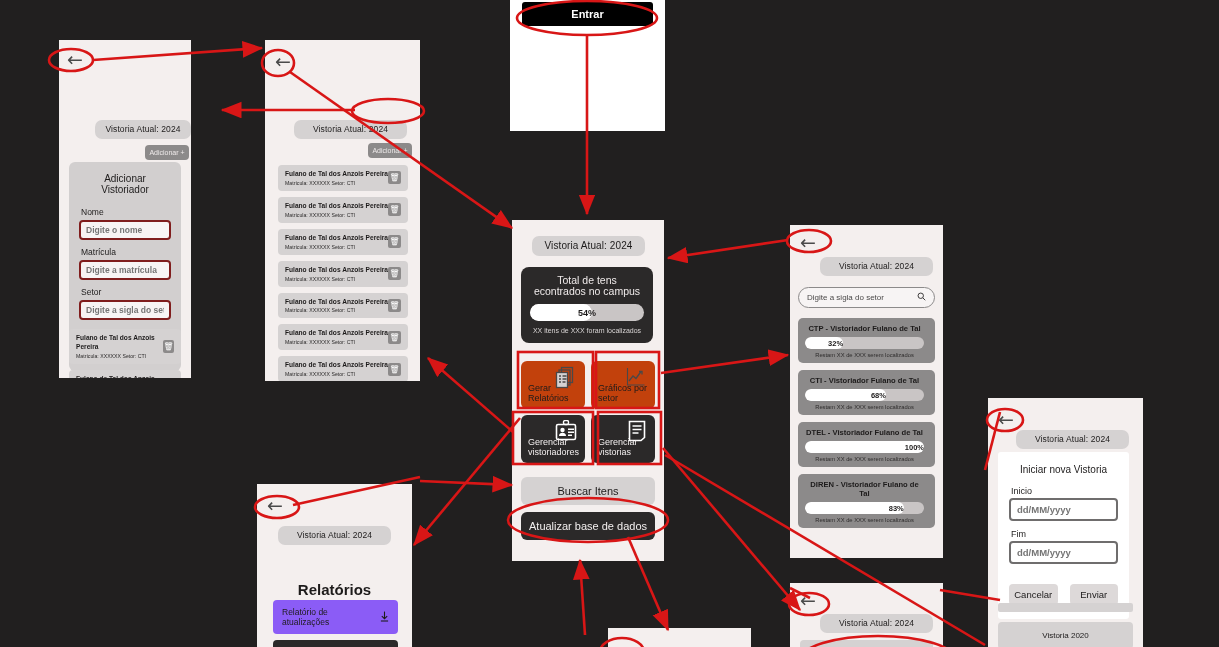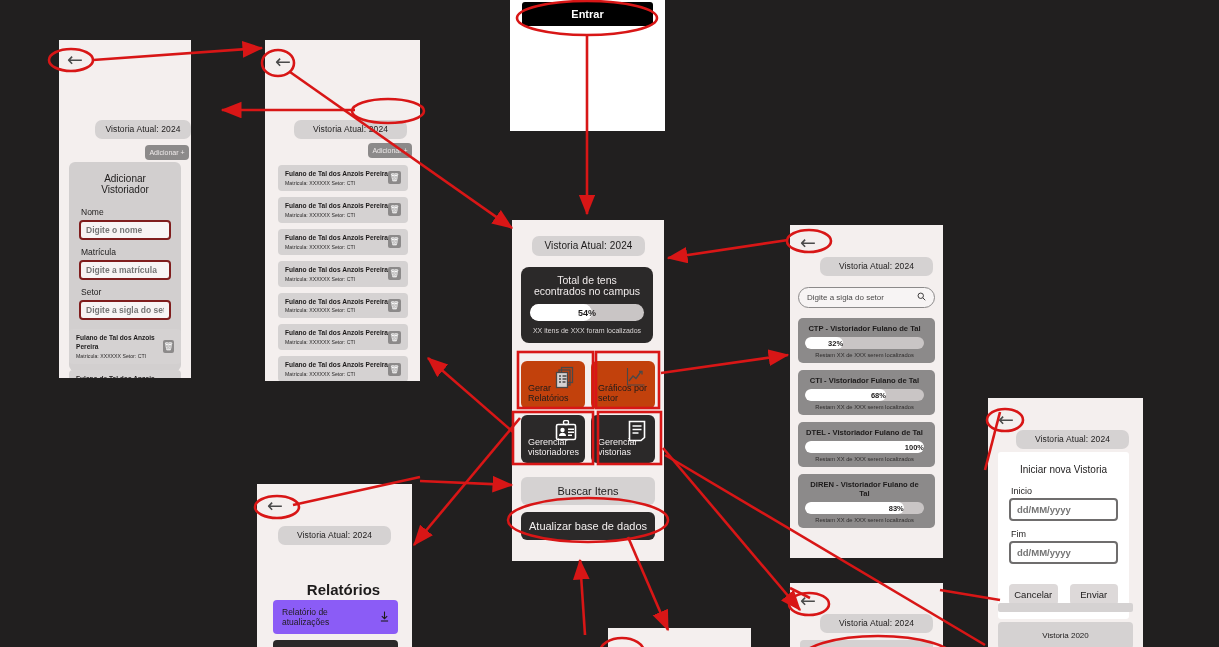--- a/index.html
+++ b/index.html
@@ -427,21 +427,21 @@
         <div>Enviar</div>
       </div>
     </div>
     <div class="greybar" style="position:absolute;left:10px;top:198px;width:135px;"></div>
     <div class="vist-old" style="position:absolute;left:10px;top:215px;width:135px;">Vistoria 2020</div>
   </div>
 
   <div class="screen" style="left:257px;top:484px;width:155px;height:163px;">
     <div class="backarrow" style="left:10px;top:12px;">←</div>
     <div class="pill-title" style="position:absolute;left:21px;top:42px;width:113px;">Vistoria Atual: 2024</div>
-    <div class="rel-title" style="position:absolute;left:9px;top:62px;width:100%;margin-top:35px;">Relatórios</div>
+    <div class="rel-title" style="position:absolute;left:0;top:62px;width:100%;margin-top:35px;">Relatórios</div>
 
     <div style="position:absolute;left:16px;top:116px;width:125px;">
       <div class="rel-row light">
         <span>Relatório de atualizações</span>
         <span>
           <svg width="9" height="11" viewBox="0 0 10 12">
               <g fill="none" stroke="#1d1b1b" stroke-width="1.2">
                 <path d="M5 0.5v7.5"></path>
                 <path d="M2 5.5L5 8.5 8 5.5"></path>
                 <path d="M1 11h8"></path>

